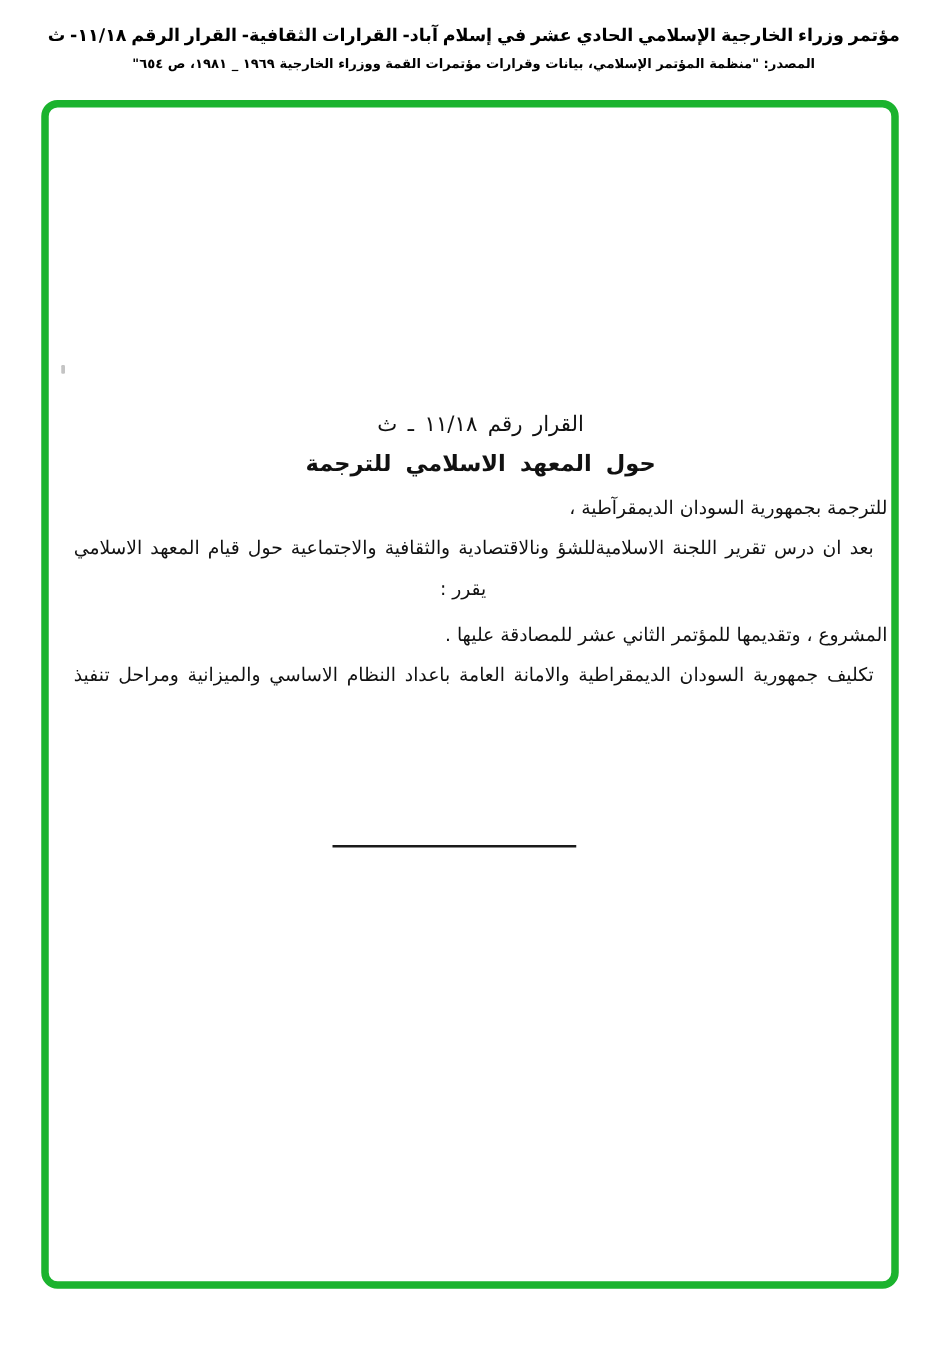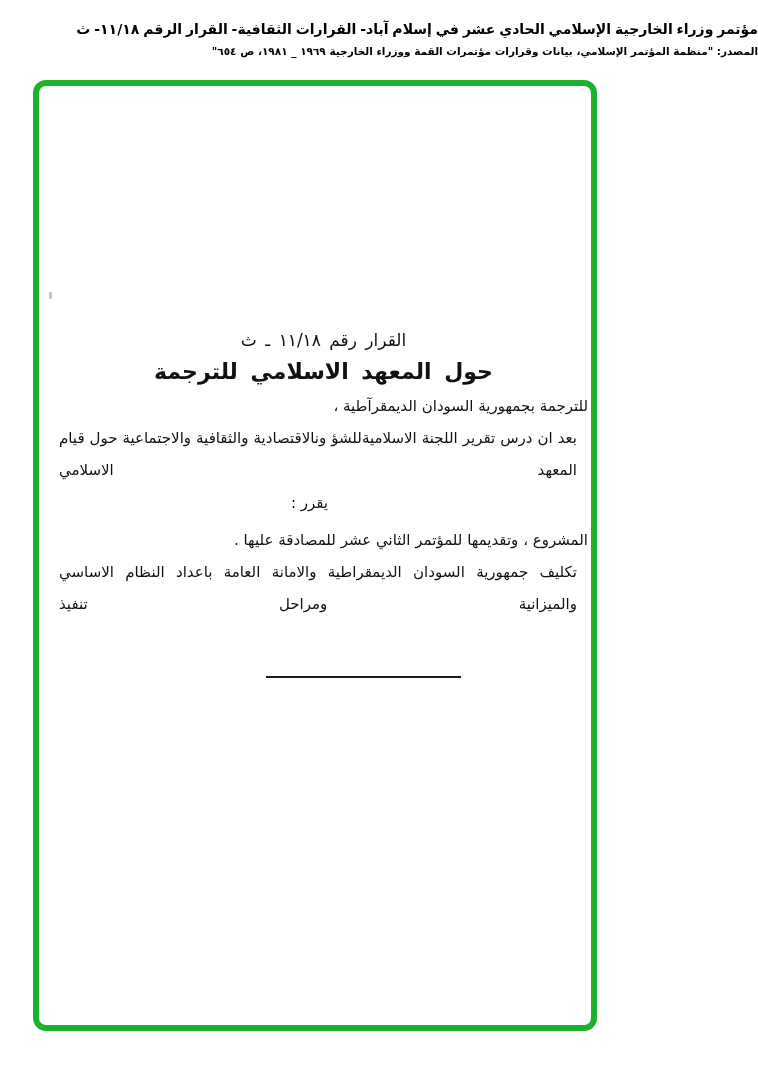--- a/index.html
+++ b/index.html
@@ -13,20 +13,21 @@
     position: relative;
     overflow: hidden;
     font-family: "DejaVu Sans", sans-serif;
     color: #111111;
   }
 
   
   .hdr {
     position: absolute;
     top: 0; left: 0; right: 0;
+    text-align: center;
     direction: rtl;
   }
   .hdr-line1 {
     margin-top: 17px;
     font-size: 14px;
     font-weight: 700;
     line-height: 24px;
     white-space: nowrap;
     word-spacing: -1px;
     color: #000000;
@@ -38,21 +39,21 @@
     line-height: 16px;
     white-space: nowrap;
     color: #000000;
   }
 
   
   .frame {
     position: absolute;
     left: 33px;
     top: 80px;
-    width: 564px;
+    width: 686px;
     height: 951px;
     box-sizing: border-box;
     border: 6px solid #1bb32e;
     border-radius: 13px;
     background: #ffffff;
   }
 
   
   .content {
     position: absolute;
@@ -61,21 +62,21 @@
     direction: rtl;
   }
   .t1 {
     font-size: 17px;
     line-height: 26px;
     text-align: center;
     word-spacing: 3px;
   }
   .t2 {
     margin-top: 5px;
-    font-size: 22px;
+    font-size: 18px;
     font-weight: 700;
     line-height: 28px;
     text-align: center;
     word-spacing: 5px;
   }
   .para { margin: 0; }
   .para .line {
     font-size: 15px;
     line-height: 32px;
   }

